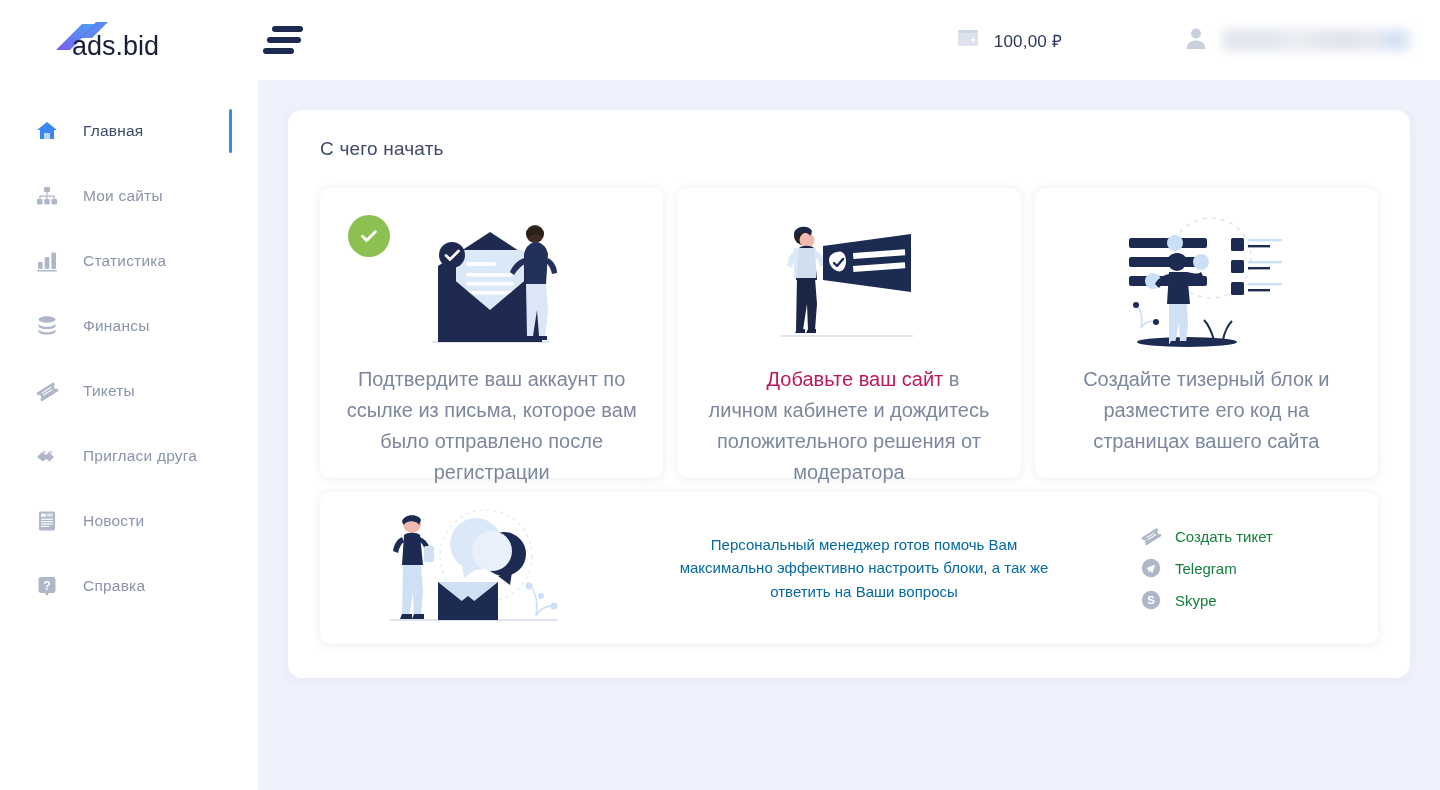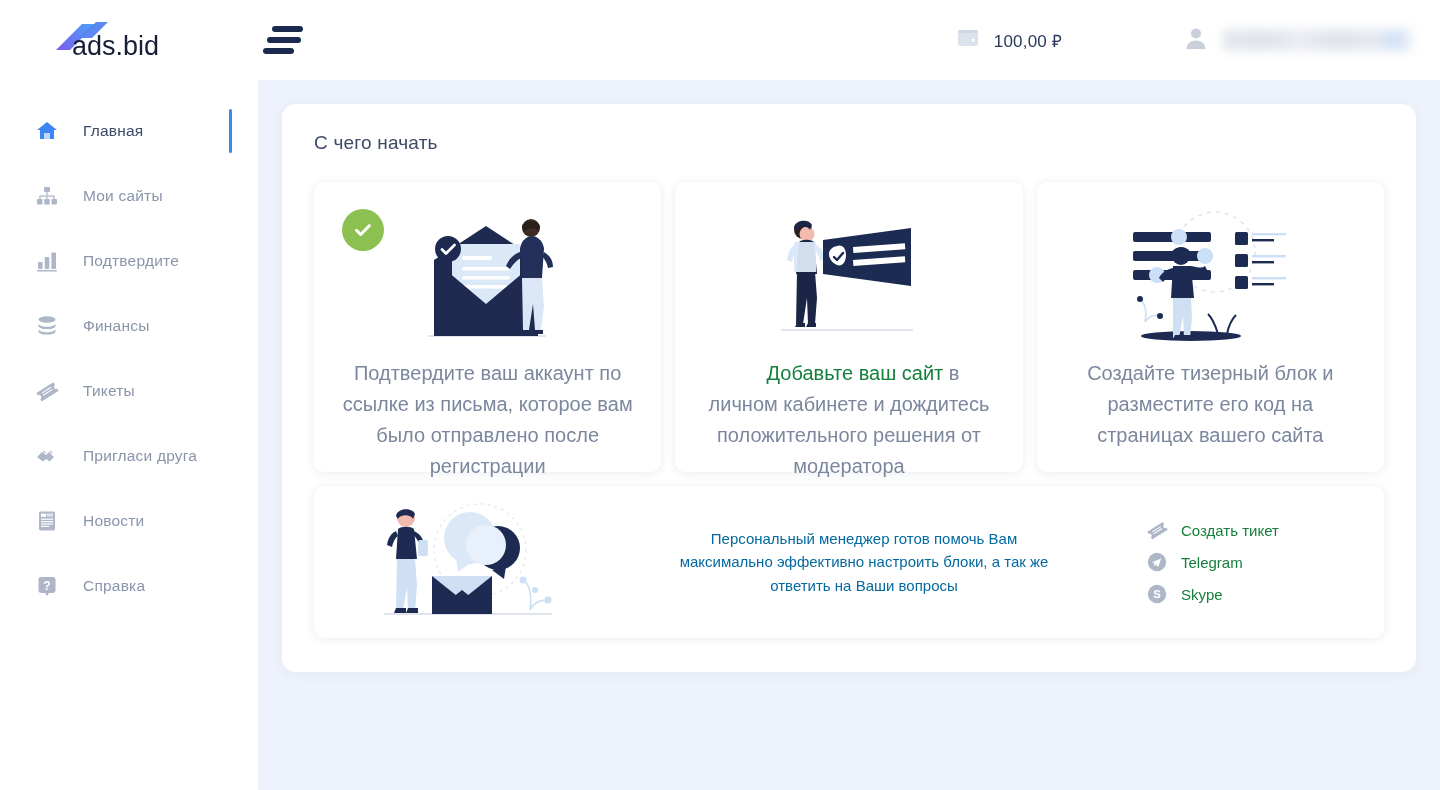--- a/index.html
+++ b/index.html
@@ -49,21 +49,21 @@
   }
   .nav-icon { width:26px; height:26px; display:flex; align-items:center; justify-content:center; flex:0 0 26px; }
   .nav-label { font-size:15.5px; color:#8a94ab; letter-spacing:.2px; white-space:nowrap; }
   .nav-item.active .nav-label { color:#3c4a67; }
   .nav-item.active::after {
     content:""; position:absolute; right:-2px; top:50%; transform:translateY(-50%);
     width:3px; height:44px; background:#3b86f3; border-radius:2px;
   }
 
   
-  .content { flex:1 1 auto; background:#eef2fc; padding:24px; min-width:0; }
+  .content { flex:1 1 auto; background:#eef2fc; padding:30px; min-width:0; }
   .panel {
     background:#fff; border-radius:14px; padding:28px 32px 34px 32px;
     box-shadow:0 2px 14px rgba(35,55,100,.05);
   }
   .panel-title { font-size:19px; color:#3e4a66; font-weight:400; margin-bottom:28px; letter-spacing:.2px; }
 
   .steps { display:flex; gap:14px; }
   .step-card {
     position:relative; flex:1 1 0; background:#fff; border-radius:10px;
     box-shadow:0 1px 10px rgba(40,60,110,.10);
@@ -73,21 +73,21 @@
   .step-badge {
     position:absolute; left:28px; top:27px; width:42px; height:42px; border-radius:50%;
     background:#8cc152; display:flex; align-items:center; justify-content:center;
   }
   .step-art { height:170px; display:flex; align-items:center; justify-content:center; width:100%; }
   .step-art svg { display:block; }
   .step-text {
     font-size:20px; line-height:1.55; color:#7c879e; text-align:center;
     max-width:300px; margin-top:4px;
   }
-  .step-link { color:#15803d;margin-left:28px; }
+  .step-link { color:#be185d;margin-left:28px; }
 
   .manager {
     margin-top:14px; background:#fff; border-radius:10px;
     box-shadow:0 1px 10px rgba(40,60,110,.10);
     height:152px; display:flex; align-items:center; padding:0 26px;
   }
   .manager-art { width:260px; flex:0 0 260px; display:flex; align-items:center; justify-content:center; }
   .manager-text {
     flex:1 1 auto; text-align:center; font-size:15px; line-height:1.55; color:#0369a1;
     max-width:380px; margin:0 auto;
@@ -181,21 +181,21 @@
 
       <div class="nav-item">
         <span class="nav-icon">
           <svg width="24" height="24" viewBox="0 0 24 24" fill="#aeb6c7">
             <rect x="3" y="13" width="4.6" height="7" rx="1"></rect>
             <rect x="9.7" y="8" width="4.6" height="12" rx="1"></rect>
             <rect x="16.4" y="3.5" width="4.6" height="16.5" rx="1"></rect>
             <rect x="2" y="21" width="20" height="1.6" rx=".8"></rect>
           </svg>
         </span>
-        <span class="nav-label">Подтвердите</span>
+        <span class="nav-label">Статистика</span>
       </div>
 
       <div class="nav-item">
         <span class="nav-icon">
           <svg width="24" height="24" viewBox="0 0 24 24" fill="#aeb6c7">
             <ellipse cx="12" cy="5.5" rx="8.5" ry="3.2"></ellipse>
             <path d="M3.5 9.5c0 1.8 3.8 3.2 8.5 3.2s8.5-1.4 8.5-3.2v2.4c0 1.8-3.8 3.2-8.5 3.2S3.5 13.7 3.5 11.9z"></path>
             <path d="M3.5 15c0 1.8 3.8 3.2 8.5 3.2s8.5-1.4 8.5-3.2v2.4c0 1.8-3.8 3.2-8.5 3.2S3.5 19.2 3.5 17.4z"></path>
           </svg>
         </span>

